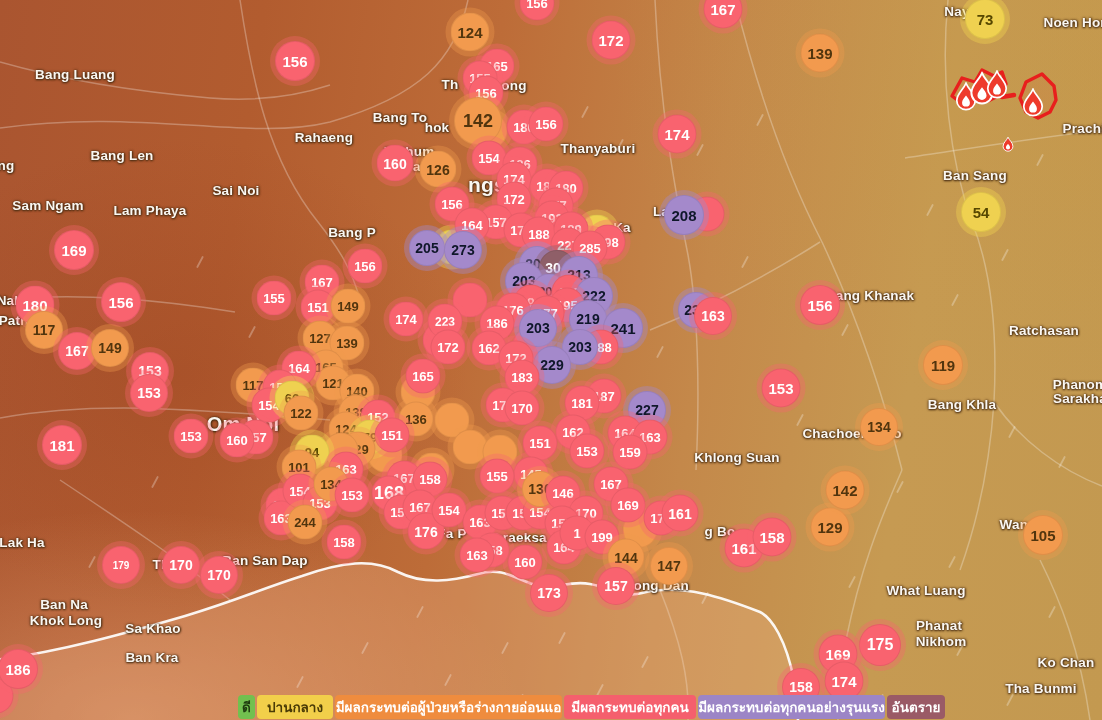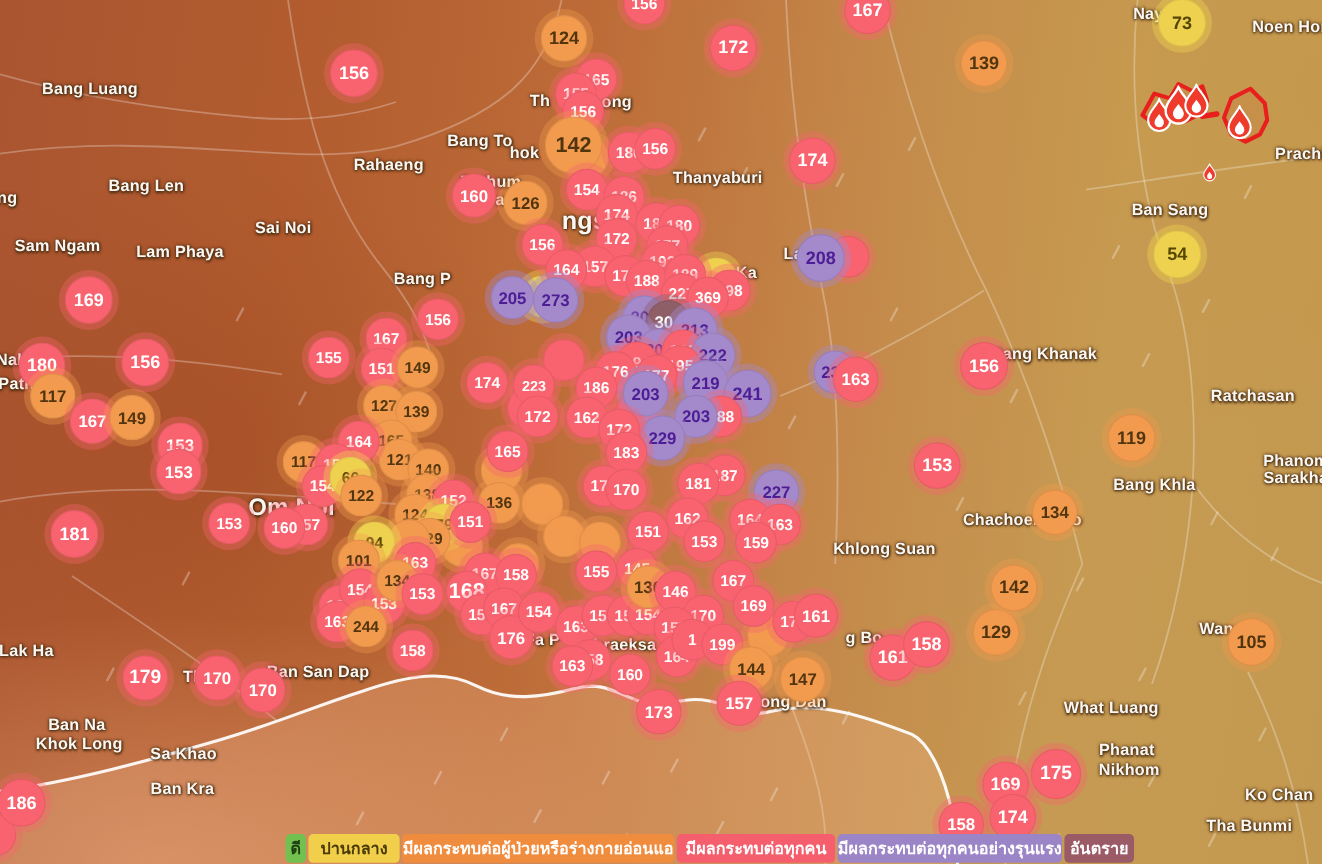--- a/index.html
+++ b/index.html
@@ -16,21 +16,21 @@
   .lbl{position:absolute;transform:translate(-50%,-50%);color:#faf7f2;font-weight:bold;
        font-size:13.5px;letter-spacing:.2px;white-space:nowrap;text-align:center;
        text-shadow:0 1px 2px rgba(72,44,18,.95),0 0 3px rgba(72,44,18,.85),1px 0 2px rgba(72,44,18,.8);}
   .wind{position:absolute;width:13px;height:2px;background:rgba(255,255,255,.28);border-radius:2px;
         transform:translate(-50%,-50%) rotate(-62deg);}
   .marker{position:absolute;border-radius:50%;display:flex;align-items:center;justify-content:center;
         font-weight:bold;transform:translate(-50%,-50%);border:1px solid rgba(0,0,0,.07);cursor:pointer;}
   .marker.r{background:#f9636f;color:#fff;box-shadow:0 0 0 5px rgba(249,99,111,.35);}
   .marker.o{background:#f29a4e;color:#51350e;box-shadow:0 0 0 5px rgba(242,154,78,.35);}
   .marker.y{background:#efd150;color:#564700;box-shadow:0 0 0 5px rgba(239,209,80,.4);}
-  .marker.p{background:#a489cb;color:#4c1d95;box-shadow:0 0 0 5px rgba(164,137,203,.4);}
+  .marker.p{background:#a489cb;color:#0f172a;box-shadow:0 0 0 5px rgba(164,137,203,.4);}
   .marker.m{background:#8f5f68;color:#fff;box-shadow:0 0 0 5px rgba(143,95,104,.4);}
   .flame{position:absolute;transform:translate(-50%,-50%);}
   .legend{position:absolute;left:238px;top:695px;display:flex;gap:2px;}
   .legend .seg{height:24px;border-radius:4px;display:flex;align-items:center;justify-content:center;
         font-size:13.5px;font-weight:bold;white-space:nowrap;overflow:hidden;flex:none;}
 </style>
 </head>
 <body>
 
 <div class="stage">
@@ -192,21 +192,21 @@
       <div class="marker r" style="left: 496px; top: 222px; width: 33px; height: 33px; font-size: 13px;">157</div>
       <div class="marker r" style="left: 472px; top: 225px; width: 33px; height: 33px; font-size: 13px;">164</div>
       <div class="marker r" style="left: 521px; top: 230px; width: 33px; height: 33px; font-size: 13px;">175</div>
       <div class="marker r" style="left: 539px; top: 234px; width: 33px; height: 33px; font-size: 13px;">188</div>
       <div class="marker y" style="left: 597px; top: 232px; width: 33px; height: 33px; font-size: 13px;"></div>
       <div class="marker r" style="left: 571px; top: 229px; width: 33px; height: 33px; font-size: 13px;">189</div>
       <div class="marker r" style="left: 608px; top: 242px; width: 33px; height: 33px; font-size: 13px;">198</div>
       <div class="marker r" style="left: 707px; top: 214px; width: 33px; height: 33px; font-size: 13px;"></div>
       <div class="marker p" style="left: 684px; top: 215px; width: 38px; height: 38px; font-size: 15px;">208</div>
       <div class="marker r" style="left: 568px; top: 245px; width: 33px; height: 33px; font-size: 13px;">227</div>
-      <div class="marker r" style="left: 590px; top: 248px; width: 33px; height: 33px; font-size: 13px;">369</div>
+      <div class="marker r" style="left: 590px; top: 248px; width: 33px; height: 33px; font-size: 13px;">285</div>
       <div class="marker p" style="left: 427px; top: 248px; width: 34px; height: 34px; font-size: 14px;">205</div>
       <div class="marker p" style="left: 463px; top: 250px; width: 36px; height: 36px; font-size: 14px;">273</div>
       <div class="marker p" style="left: 537px; top: 264px; width: 34px; height: 34px; font-size: 14px;">206</div>
       <div class="marker m" style="left: 557px; top: 268px; width: 34px; height: 34px; font-size: 14px;">304</div>
       <div class="marker p" style="left: 579px; top: 275px; width: 36px; height: 36px; font-size: 14px;">213</div>
       <div class="marker p" style="left: 524px; top: 281px; width: 36px; height: 36px; font-size: 14px;">203</div>
       <div class="marker p" style="left: 549px; top: 291px; width: 33px; height: 33px; font-size: 13px;">204</div>
       <div class="marker r" style="left: 569px; top: 292px; width: 33px; height: 33px; font-size: 13px;">186</div>
       <div class="marker p" style="left: 594px; top: 296px; width: 36px; height: 36px; font-size: 14px;">222</div>
       <div class="marker r" style="left: 531px; top: 302px; width: 33px; height: 33px; font-size: 13px;">194</div>
@@ -325,21 +325,21 @@
       <div class="marker o" style="left: 1043px; top: 535px; width: 38px; height: 38px; font-size: 15px;">105</div>
       <div class="marker r" style="left: 880px; top: 645px; width: 40px; height: 40px; font-size: 16px;">175</div>
       <div class="marker r" style="left: 838px; top: 654px; width: 37px; height: 37px; font-size: 15px;">169</div>
       <div class="marker r" style="left: 844px; top: 681px; width: 37px; height: 37px; font-size: 15px;">174</div>
       <div class="marker r" style="left: 801px; top: 687px; width: 36px; height: 36px; font-size: 14px;">158</div>
       <div class="marker r" style="left: 820px; top: 305px; width: 38px; height: 38px; font-size: 15px;">156</div>
       <div class="marker r" style="left: 781px; top: 388px; width: 37px; height: 37px; font-size: 15px;">153</div>
       <div class="marker o" style="left: 943px; top: 365px; width: 38px; height: 38px; font-size: 15px;">119</div>
       <div class="marker o" style="left: 879px; top: 427px; width: 36px; height: 36px; font-size: 14px;">134</div>
       <div class="marker r" style="left: 18px; top: 669px; width: 38px; height: 38px; font-size: 15px;">186</div>
-      <div class="marker r" style="left: 121px; top: 565px; width: 36px; height: 36px; font-size: 16px;">179</div>
+      <div class="marker r" style="left: 121px; top: 565px; width: 36px; height: 36px; font-size: 10px;">179</div>
       <div class="marker r" style="left: 181px; top: 565px; width: 36px; height: 36px; font-size: 14px;">170</div>
       <div class="marker r" style="left: 219px; top: 575px; width: 36px; height: 36px; font-size: 14px;">170</div>
     </div>
 
   <svg class="layer" width="1102" height="720" viewBox="0 0 1102 720">
     <path d="M952,96 L962,78 L975,82 L982,70 L994,76 L1002,72 L1006,84 L1000,95 L988,101 L974,99 L960,102 Z" fill="rgba(232,32,30,0.07)" stroke="#e81f1d" stroke-width="3.4" stroke-linejoin="round"></path>
     <path d="M1026,82 L1042,74 L1054,86 L1056,100 L1050,112 L1038,118 L1026,112 L1020,98 Z" fill="rgba(232,32,30,0.07)" stroke="#e81f1d" stroke-width="3.4" stroke-linejoin="round"></path>
     <path d="M1002,97 L1014,95" fill="none" stroke="#e81f1d" stroke-width="4.5" stroke-linecap="round"></path>
   </svg>
   <div>

